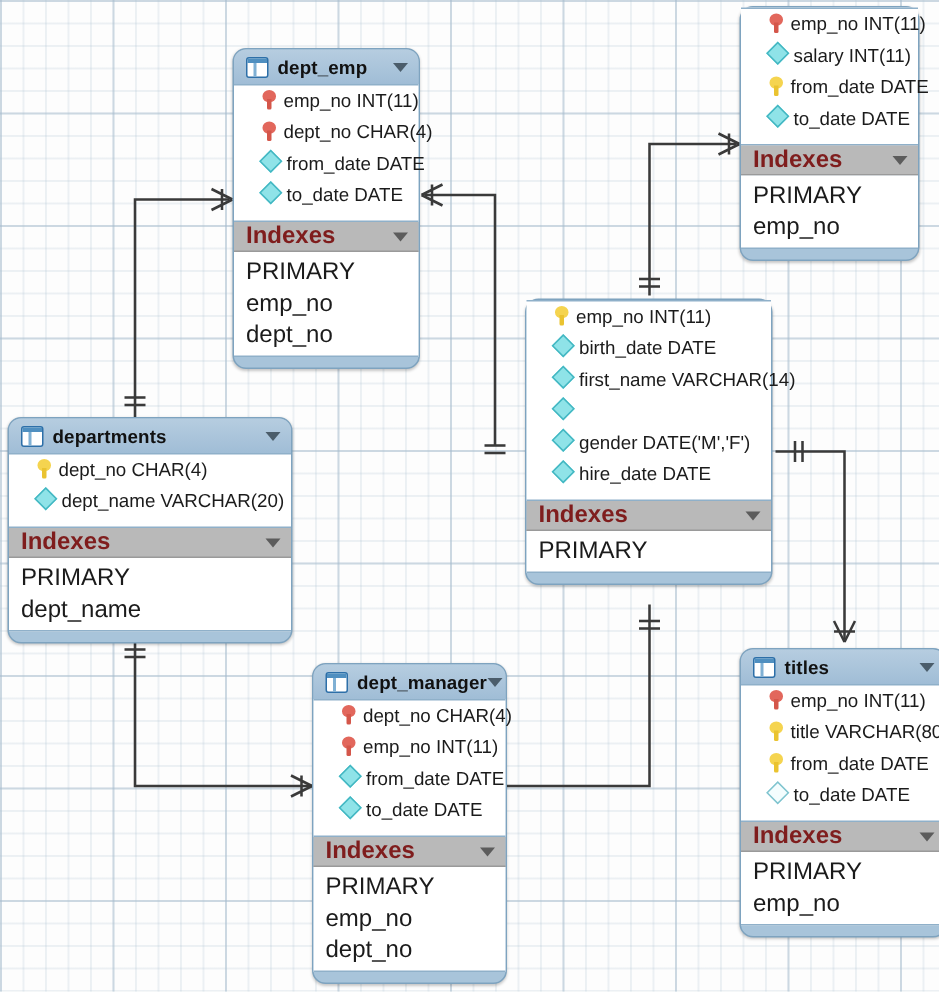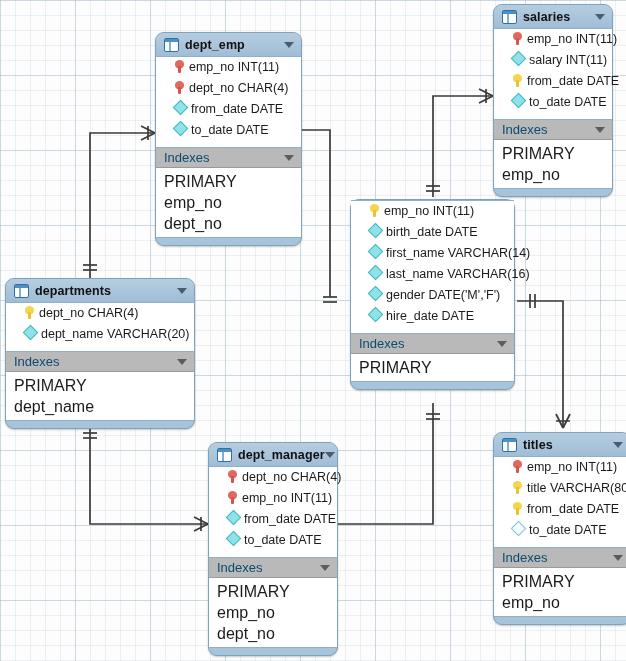--- a/index.html
+++ b/index.html
@@ -89,21 +89,21 @@
   }
   .ic-dia.hollow{background:#f4fdfe;border:1px solid #7fc4cf;}
 
   .idx-header{
     height:19px;display:flex;align-items:center;
     padding:0 7px 0 8px;
     background:#b9b9b9;
     border-bottom:1px solid #9a9a9a;
   }
   .idx-header .lbl{
-    font-size:13px;color:#0c4a6e;font-weight:normal;
+    font-size:16px;color:#7f1d1d;font-weight:bold;
   }
   .idx-header .caret{border-top-color:#5c5c5c;}
   .idx-list{
     background:#fff;padding:3px 0 3px 0;
     border-bottom:1px solid #8fb0c9;
   }
   .idx-row{
     height:21px;display:flex;align-items:center;
     padding:0 7px 0 8px;font-size:16px;color:#1b1b1b;white-space:nowrap;
   }
@@ -143,21 +143,21 @@
       <line x1="426" y1="419" x2="440" y2="419"></line>
       <path d="M 208 524 L 194 517 M 208 524 L 194 531 M 201 517 L 201 531"></path>
 
       <path d="M 90 422 L 90 524 L 206 524"></path>
       <line x1="83" y1="433" x2="97" y2="433"></line>
       <line x1="83" y1="438" x2="97" y2="438"></line>
     </g>
   </svg>
 
   <div id="nodes">
-      <div class="table-node" style="left: 155px; top: 32px; width: 147px;">
+      <div class="table-node" style="left: 155px; top: 32px; width: 125px;">
         <div class="tbl-header">
           <span class="tbl-icon"></span>
           <span class="tbl-title">dept_emp</span>
           <span class="caret"></span>
         </div>
         <div class="cols">
           <div class="col-row">
             <span class="ic ic-key key-red">
               <span class="bow"></span>
               <span class="stem"></span>
@@ -190,25 +190,20 @@
           </div>
           <div class="idx-row">
             <span>emp_no</span>
           </div>
           <div class="idx-row">
             <span>dept_no</span>
           </div>
         </div>
       </div>
       <div class="table-node" style="left: 493px; top: 4px; width: 120px;">
-        <div class="tbl-header">
-          <span class="tbl-icon"></span>
-          <span class="tbl-title">salaries</span>
-          <span class="caret"></span>
-        </div>
         <div class="cols">
           <div class="col-row">
             <span class="ic ic-key key-red">
               <span class="bow"></span>
               <span class="stem"></span>
             </span>
             <span>emp_no INT(11)</span>
           </div>
           <div class="col-row">
             <span class="ic ic-dia"></span>
@@ -251,21 +246,20 @@
           <div class="col-row">
             <span class="ic ic-dia"></span>
             <span>birth_date DATE</span>
           </div>
           <div class="col-row">
             <span class="ic ic-dia"></span>
             <span>first_name VARCHAR(14)</span>
           </div>
           <div class="col-row">
             <span class="ic ic-dia"></span>
-            <span>last_name VARCHAR(16)</span>
           </div>
           <div class="col-row">
             <span class="ic ic-dia"></span>
             <span>gender DATE('M','F')</span>
           </div>
           <div class="col-row">
             <span class="ic ic-dia"></span>
             <span>hire_date DATE</span>
           </div>
         </div>

